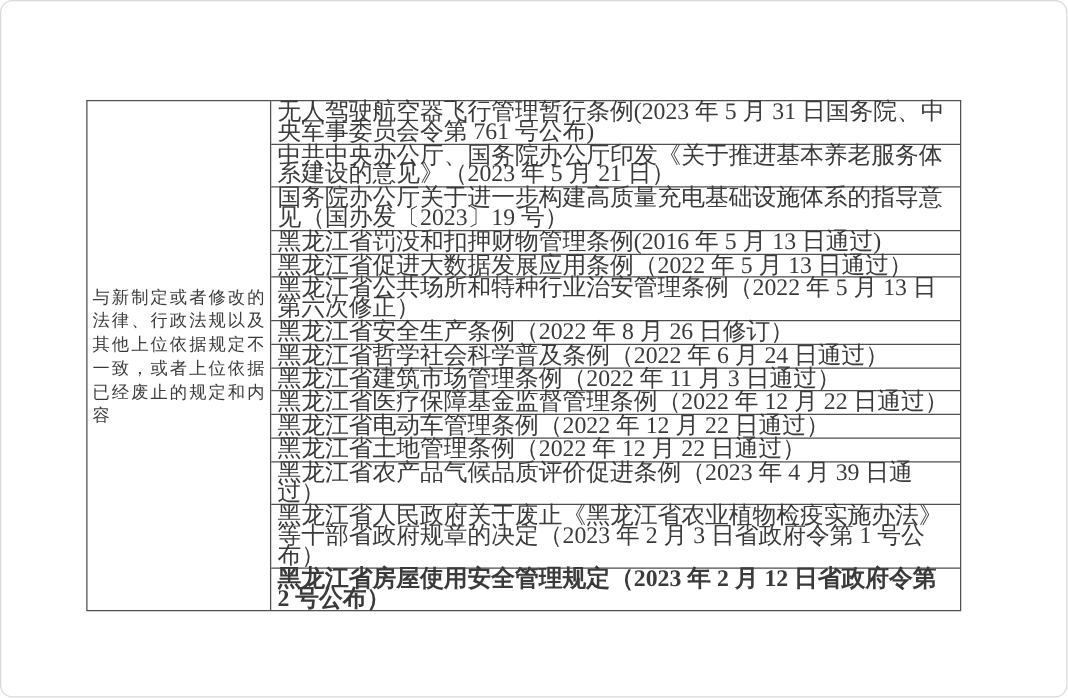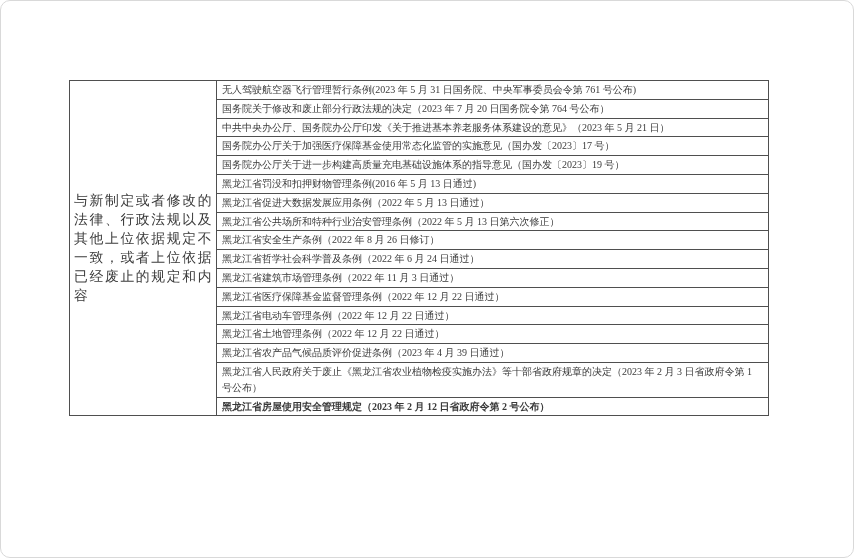--- a/index.html
+++ b/index.html
@@ -50,21 +50,21 @@
   .entries {
     flex: 1;
     display: flex;
     flex-direction: column;
     min-width: 0;
   }
   .entry-row {
     box-sizing: border-box;
     border-bottom: 1px solid #4f4f4f;
     padding: 1px 6px 1px 5px;
-    font-size: 10px;
+    font-size: 19px;
     line-height: 15.8px;
     color: #3a3a3a;
     display: flex;
     align-items: center;
   }
   .entry-row:last-child {
     border-bottom: none;
     font-weight: bold;
   }
   .entry-text {
@@ -80,27 +80,21 @@
 
     <div class="category-cell">
       <div class="category-text">与新制定或者修改的法律、行政法规以及其他上位依据规定不一致，或者上位依据已经废止的规定和内容</div>
     </div>
 
     <div class="entries">
       <div class="entry-row">
           <span class="entry-text">无人驾驶航空器飞行管理暂行条例(2023 年 5 月 31 日国务院、中央军事委员会令第 761 号公布)</span>
         </div>
       <div class="entry-row">
-          <span class="entry-text">国务院关于修改和废止部分行政法规的决定（2023 年 7 月 20 日国务院令第 764 号公布）</span>
-        </div>
-      <div class="entry-row">
           <span class="entry-text">中共中央办公厅、国务院办公厅印发《关于推进基本养老服务体系建设的意见》（2023 年 5 月 21 日）</span>
-        </div>
-      <div class="entry-row">
-          <span class="entry-text">国务院办公厅关于加强医疗保障基金使用常态化监管的实施意见（国办发〔2023〕17 号）</span>
         </div>
       <div class="entry-row">
           <span class="entry-text">国务院办公厅关于进一步构建高质量充电基础设施体系的指导意见（国办发〔2023〕19 号）</span>
         </div>
       <div class="entry-row">
           <span class="entry-text">黑龙江省罚没和扣押财物管理条例(2016 年 5 月 13 日通过)</span>
         </div>
       <div class="entry-row">
           <span class="entry-text">黑龙江省促进大数据发展应用条例（2022 年 5 月 13 日通过）</span>
         </div>

